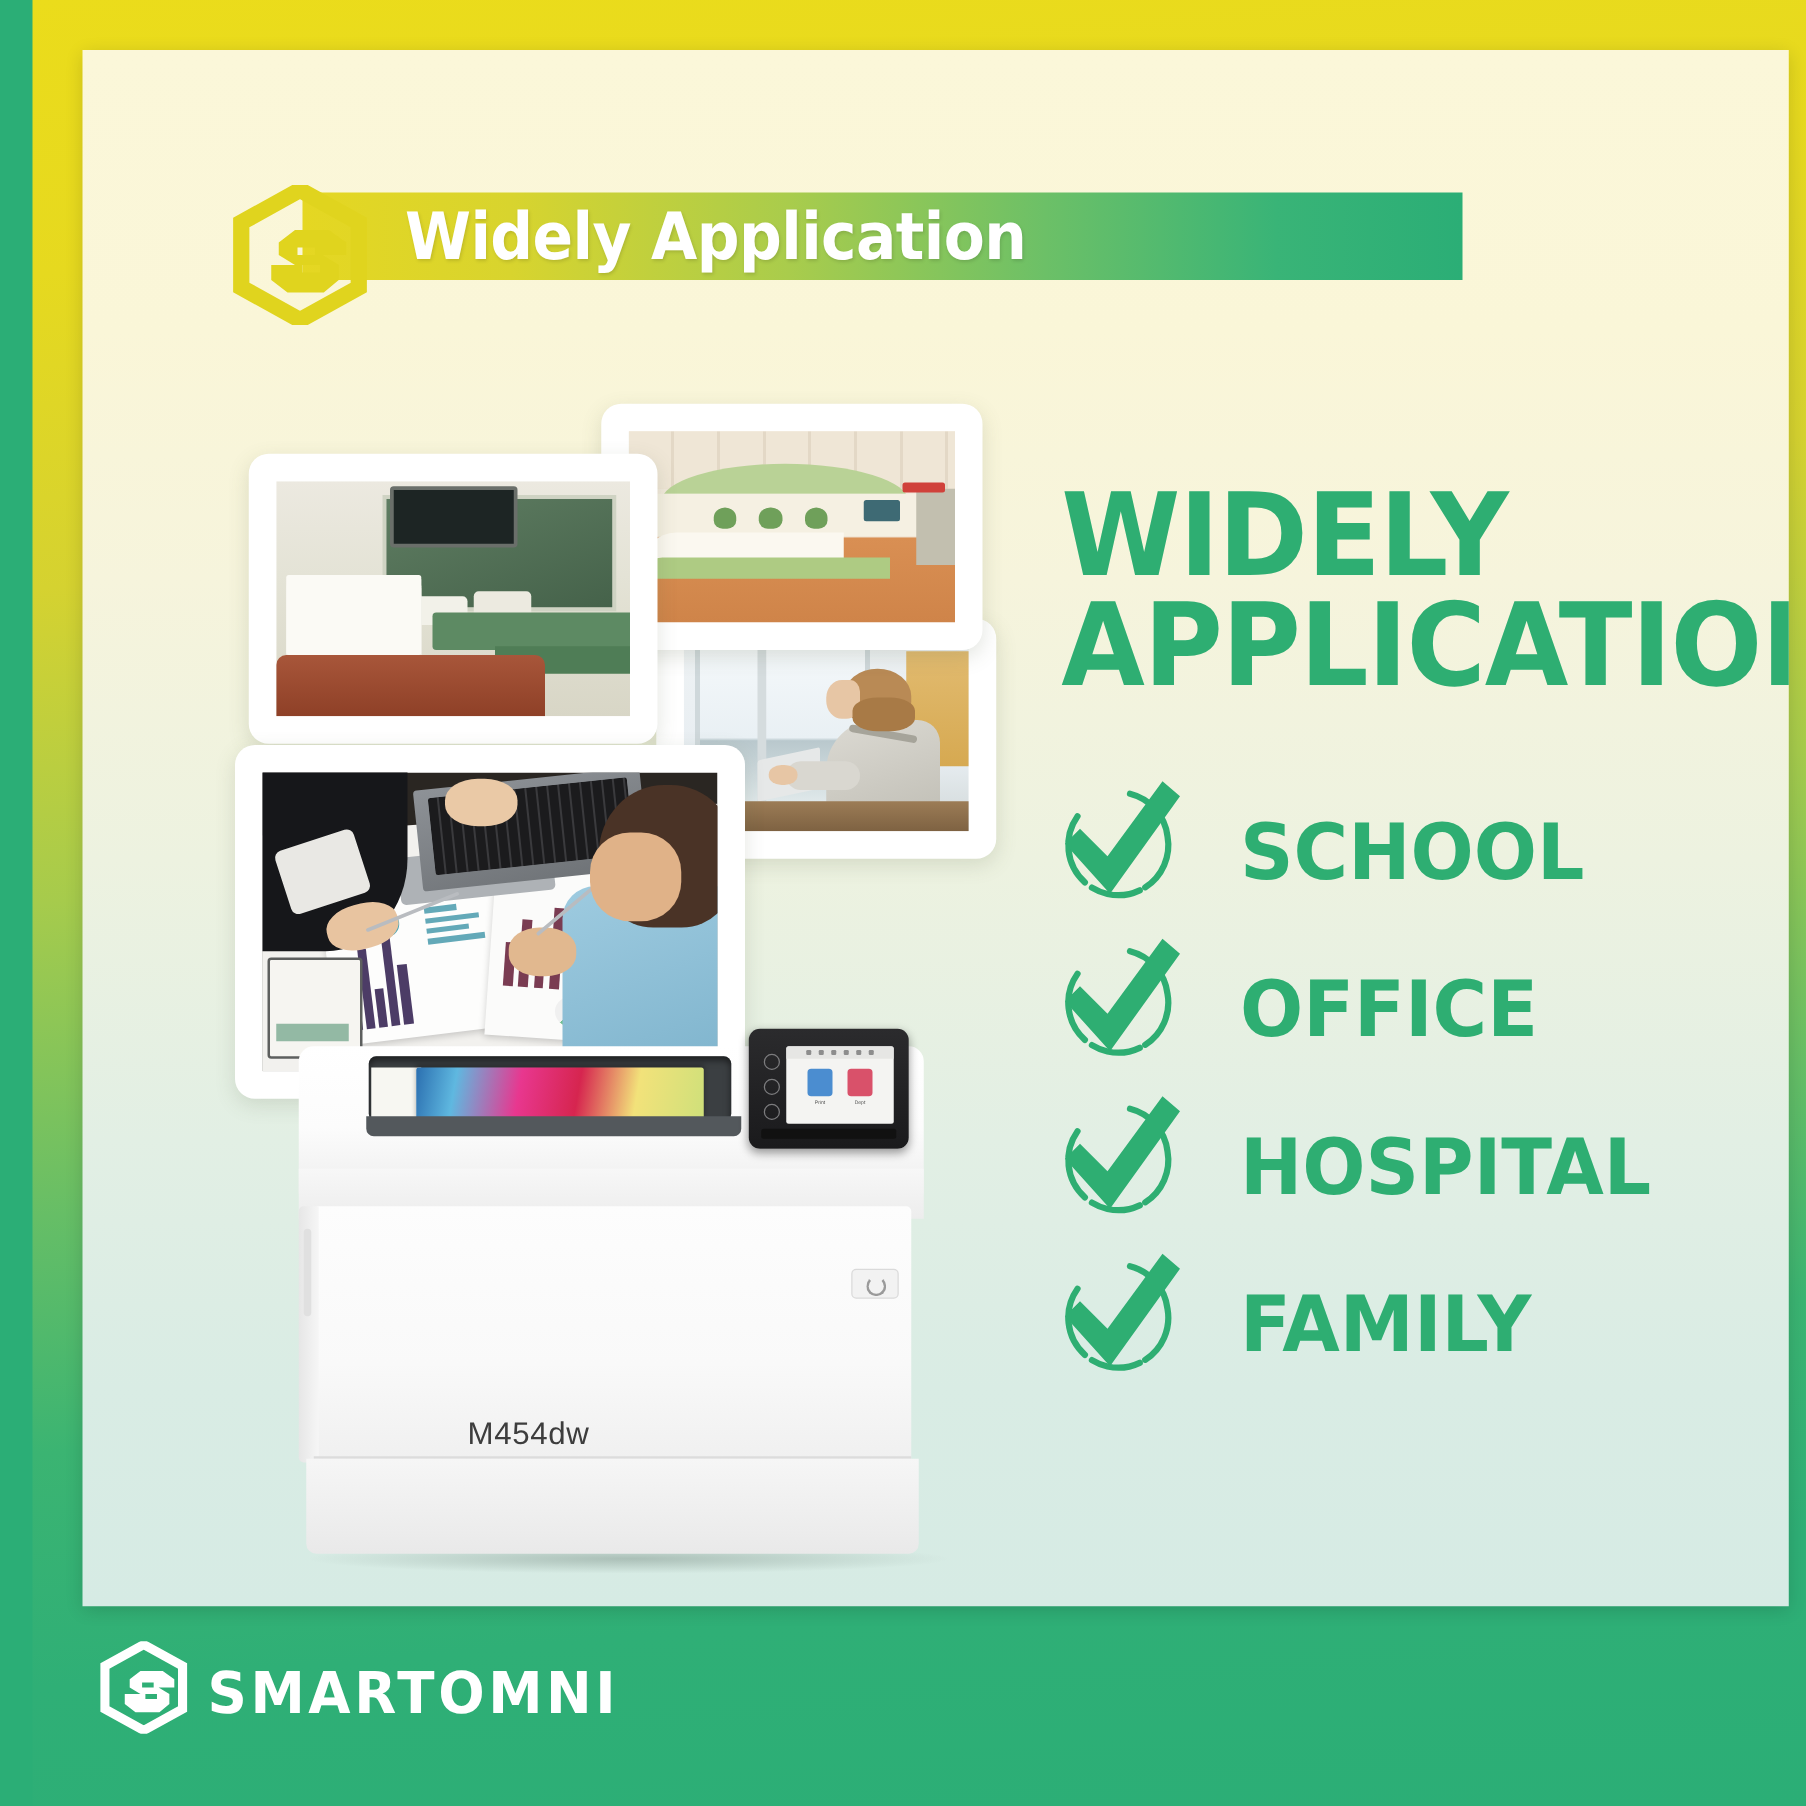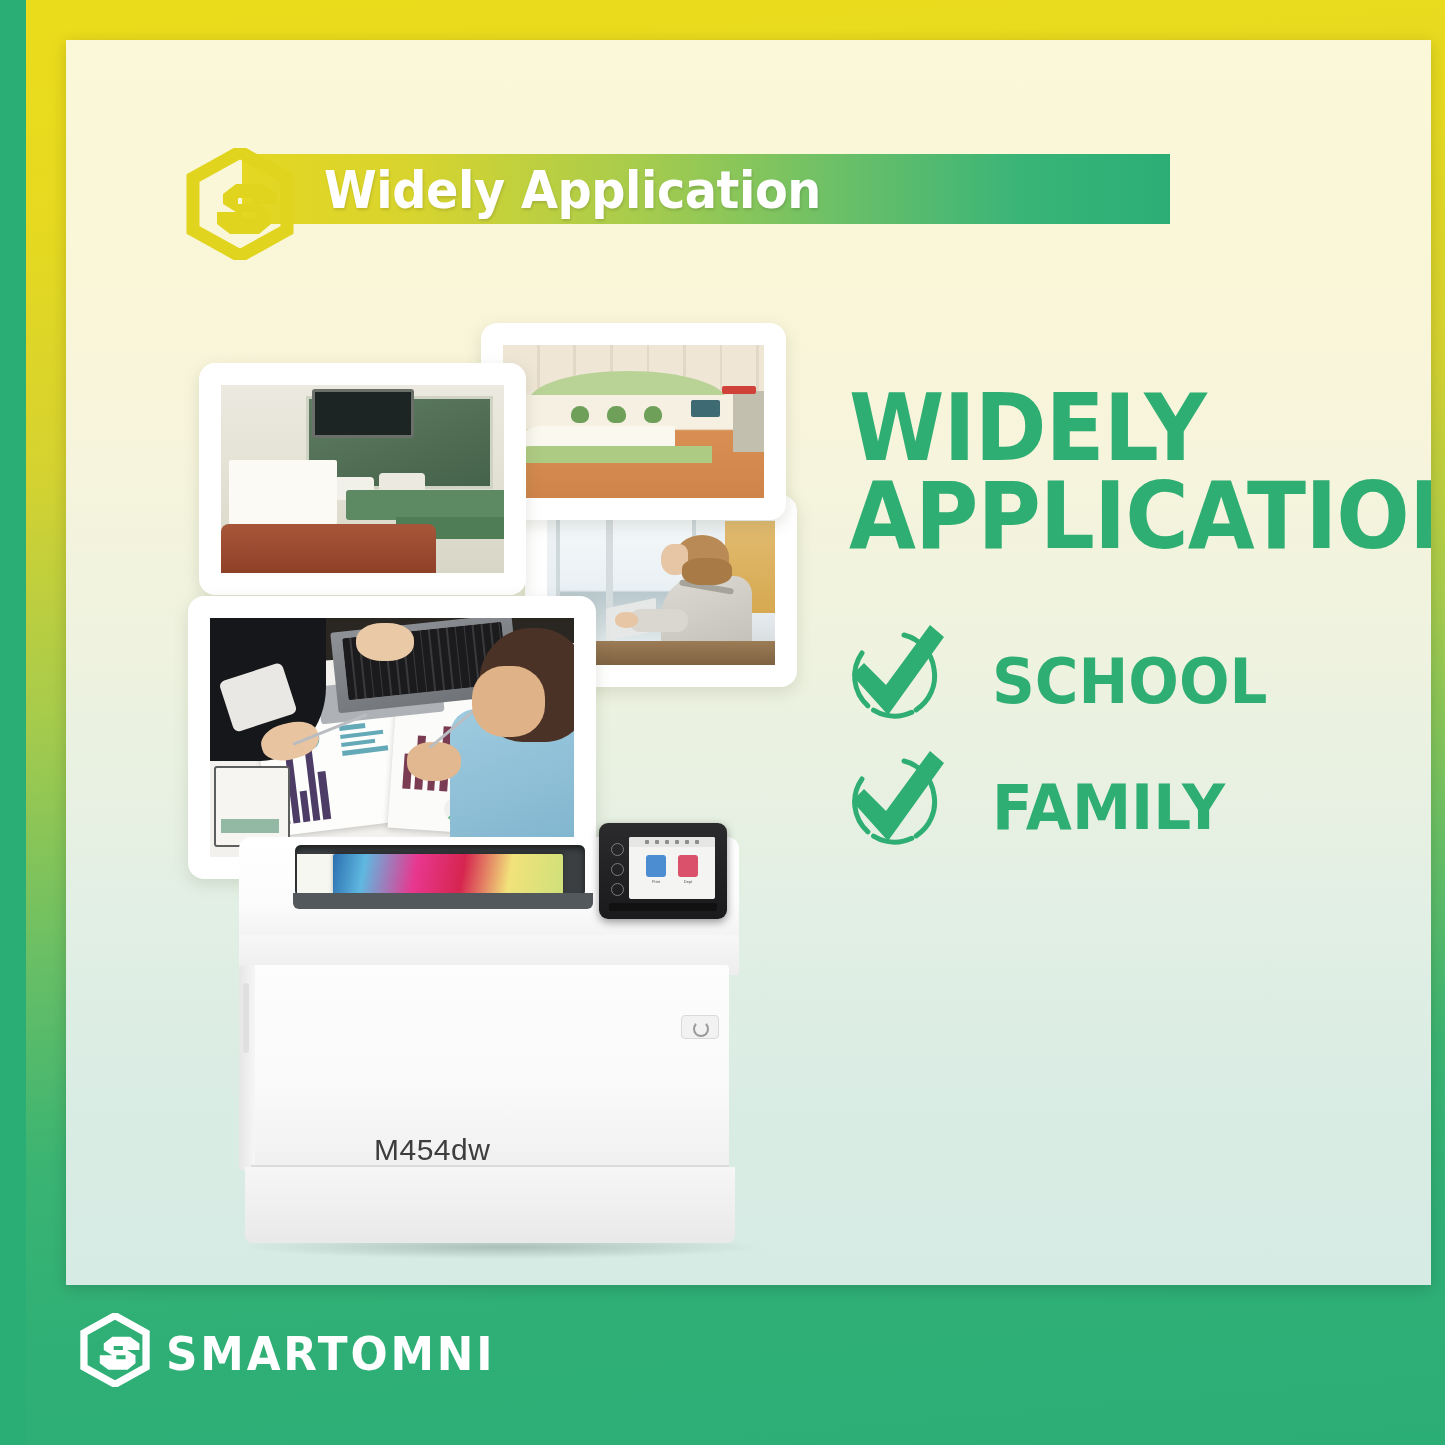--- a/index.html
+++ b/index.html
@@ -155,21 +155,21 @@
     border-radius:4px;}
   #pr-base{position:absolute;left:16px;top:352px;width:490px;height:76px;
     background:linear-gradient(180deg,#f6f6f6,#e9e9e9);border-radius:0 0 8px 8px;}
   #pr-seam{position:absolute;left:22px;top:350px;width:478px;height:2px;background:#dcdcdc;}
   #pr-left{position:absolute;left:10px;top:150px;width:16px;height:205px;
     background:linear-gradient(90deg,#e6e6e6,#f6f6f6);border-radius:4px 0 0 4px;}
   #pr-vent{position:absolute;left:14px;top:168px;width:6px;height:70px;background:#e0e0e0;border-radius:3px;}
   #pr-pwr{position:absolute;left:452px;top:200px;width:36px;height:22px;background:#f2f2f2;border:1px solid #dadada;border-radius:4px;}
   #pr-pwr:after{content:"";position:absolute;left:11px;top:5px;width:12px;height:12px;border:2px solid #9a9a9a;border-radius:50%;border-top-color:transparent;}
   #pr-model{position:absolute;left:145px;top:318px;
-    font-family:"Liberation Sans",sans-serif;font-size:30px;color:#3d3d3d;letter-spacing:.5px;}
+    font-family:"Liberation Sans",sans-serif;font-size:25px;color:#3d3d3d;letter-spacing:.5px;}
 
   
   #pr-panel{position:absolute;left:370px;top:8px;width:128px;height:96px;
     background:linear-gradient(180deg,#2b2b2d,#1a1a1c);border-radius:9px;
     box-shadow:0 3px 8px rgba(0,0,0,.4);z-index:3;}
   #pr-screen{position:absolute;left:30px;top:14px;width:86px;height:62px;background:#f4f4f2;border-radius:2px;overflow:hidden;}
   #pr-status{position:absolute;left:0;top:0;width:100%;height:10px;background:#e6e6e4;}
   .pr-sdot{position:absolute;top:3px;width:4px;height:4px;background:#8d8d8d;border-radius:1px;}
   .pr-app{position:absolute;top:18px;width:20px;height:22px;border-radius:3px;}
   .pr-applbl{position:absolute;top:42px;width:26px;text-align:center;font-size:4px;color:#555;}
@@ -362,21 +362,35 @@
     <div id="checklist">
 
       <div class="check-row">
         <svg class="check-mark" viewBox="0 0 108 108">
           <path d="M18 30 A40 40 0 1 0 90 46 M90 46 A40 40 0 0 0 60 12" fill="none" stroke="#2EAE72" stroke-width="5" stroke-linecap="round" stroke-dasharray="58 7 40 5 70 6"></path>
           <path d="M8 52 L20 40 L42 62 L86 2 L100 14 L44 92 Z" fill="#2EAE72"></path>
         </svg>
         <div class="check-label">SCHOOL</div>
       </div>
 
-
+      <div class="check-row">
+        <svg class="check-mark" viewBox="0 0 108 108">
+          <path d="M18 30 A40 40 0 1 0 90 46 M90 46 A40 40 0 0 0 60 12" fill="none" stroke="#2EAE72" stroke-width="5" stroke-linecap="round" stroke-dasharray="58 7 40 5 70 6"></path>
+          <path d="M8 52 L20 40 L42 62 L86 2 L100 14 L44 92 Z" fill="#2EAE72"></path>
+        </svg>
+        <div class="check-label">OFFICE</div>
+      </div>
+
+      <div class="check-row">
+        <svg class="check-mark" viewBox="0 0 108 108">
+          <path d="M18 30 A40 40 0 1 0 90 46 M90 46 A40 40 0 0 0 60 12" fill="none" stroke="#2EAE72" stroke-width="5" stroke-linecap="round" stroke-dasharray="58 7 40 5 70 6"></path>
+          <path d="M8 52 L20 40 L42 62 L86 2 L100 14 L44 92 Z" fill="#2EAE72"></path>
+        </svg>
+        <div class="check-label">HOSPITAL</div>
+      </div>
 
       <div class="check-row">
         <svg class="check-mark" viewBox="0 0 108 108">
           <path d="M18 30 A40 40 0 1 0 90 46 M90 46 A40 40 0 0 0 60 12" fill="none" stroke="#2EAE72" stroke-width="5" stroke-linecap="round" stroke-dasharray="58 7 40 5 70 6"></path>
           <path d="M8 52 L20 40 L42 62 L86 2 L100 14 L44 92 Z" fill="#2EAE72"></path>
         </svg>
         <div class="check-label">FAMILY</div>
       </div>
 
     </div>

